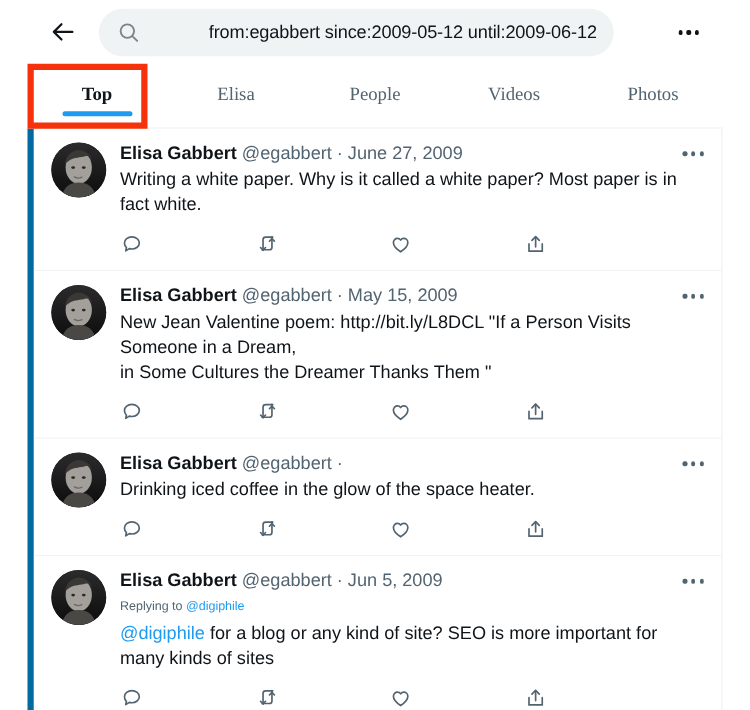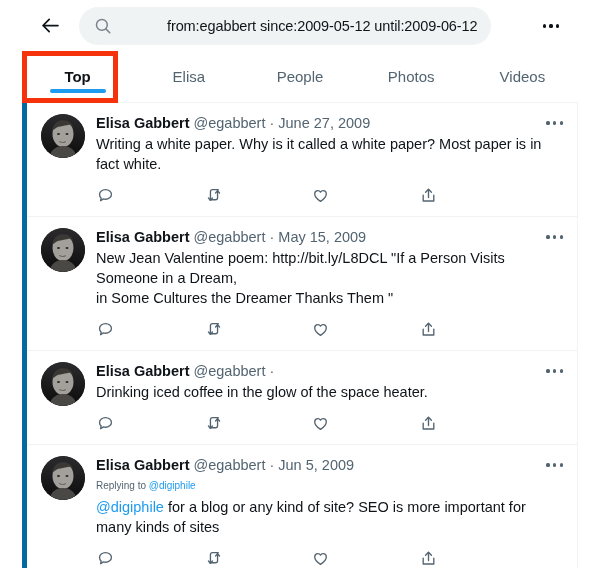--- a/index.html
+++ b/index.html
@@ -103,20 +103,21 @@
   .tab {
     flex: 1 1 0;
     display: flex;
     align-items: center;
     justify-content: center;
     position: relative;
     cursor: pointer;
     font-size: 15px;
     color: #536471;
     height: 100%;
+    font-family: Liberation Serif, serif;
   }
   .tab.active {
     color: #0f1419;
     font-weight: bold;
   }
   .tab .tab-underline {
     position: absolute;
     bottom: 9px;
     left: 50%;
     transform: translateX(-50%);
@@ -284,25 +285,25 @@
 
     <div class="tab">
       <span>Elisa</span>
     </div>
 
     <div class="tab">
       <span>People</span>
     </div>
 
     <div class="tab">
+      <span>Videos</span>
+    </div>
+
+    <div class="tab">
       <span>Photos</span>
-    </div>
-
-    <div class="tab">
-      <span>Videos</span>
     </div>
   </div>
 
   <div class="redbox"></div>
 
   <div class="feed">
 
     <div class="tweet">
       <div class="avatar">
         <svg viewBox="0 0 44 44" aria-hidden="true">

